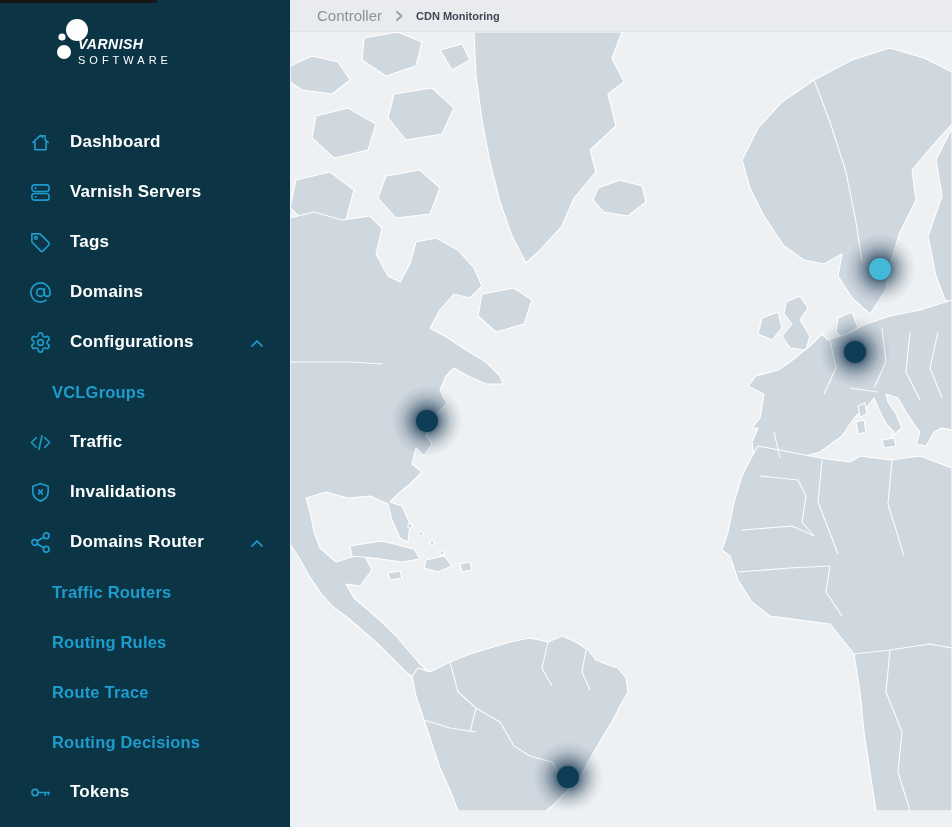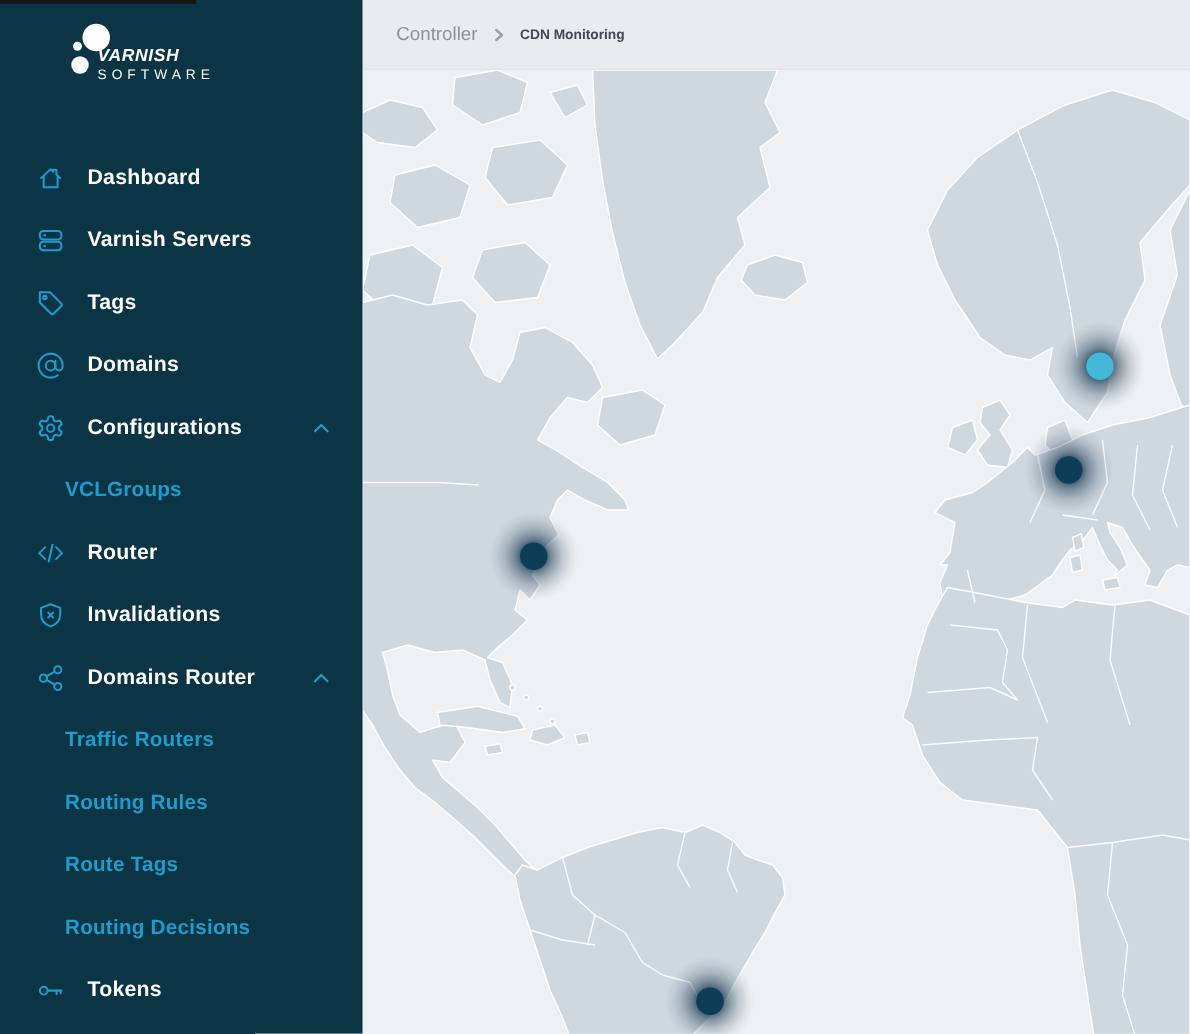--- a/index.html
+++ b/index.html
@@ -30,21 +30,21 @@
   .nav-sub {
     position:relative; height:50px; display:flex; align-items:center;
     padding-left:52px; cursor:pointer;
   }
   .nav-sub .label { color:#1d9ccd; font-size:16.5px; font-weight:700; letter-spacing:0.2px; }
   .chev { position:absolute; right:26px; top:50%; margin-top:-6px; }
   .nav svg { stroke:#1d9ccd; fill:none; stroke-width:1.7; stroke-linecap:round; stroke-linejoin:round; }
   
   .main { position:absolute; left:290px; top:0; width:662px; height:827px; }
   .breadcrumb {
-    height:56px; background:#e9ebee; border-bottom:1px solid #e0e3e7;
+    height:32px; background:#e9ebee; border-bottom:1px solid #e0e3e7;
     display:flex; align-items:center; padding-left:27px; gap:11px;
   }
   .crumb-muted { color:#8b9299; font-size:15px; }
   .crumb-sep svg { stroke:#9aa1a9; fill:none; stroke-width:2; stroke-linecap:round; stroke-linejoin:round; display:block; }
   .crumb-active { color:#3f4854; font-size:11px; font-weight:600; }
   
   .map { position:relative; width:662px; height:779px; background:#eef1f3; overflow:hidden; }
   .map svg.world { position:absolute; left:0; top:0; display:block; }
   .marker {
     position:absolute; width:72px; height:72px; margin:-36px 0 0 -36px; border-radius:50%;
@@ -139,21 +139,21 @@
     </div>
 
     <div class="nav-item">
       <span class="icon">
         <svg width="23" height="23" viewBox="0 0 24 24">
             <polyline points="16.5,7 21.5,12 16.5,17"></polyline>
             <polyline points="7.5,7 2.5,12 7.5,17"></polyline>
             <line x1="13.6" y1="5" x2="10.4" y2="19"></line>
           </svg>
       </span>
-      <span class="label">Router</span>
+      <span class="label">Traffic</span>
     </div>
 
     <div class="nav-item">
       <span class="icon">
         <svg width="23" height="23" viewBox="0 0 24 24">
             <path d="M12 2.5 l8 3 v5.5 c0 5 -3.4 8.4 -8 10 c-4.6 -1.6 -8 -5 -8 -10 V5.5 Z"></path>
             <line x1="10" y1="9.5" x2="14" y2="13.5"></line>
             <line x1="14" y1="9.5" x2="10" y2="13.5"></line>
           </svg>
       </span>
@@ -178,21 +178,21 @@
       </span>
     </div>
 
     <div class="nav-sub">
       <span class="label">Traffic Routers</span>
     </div>
     <div class="nav-sub">
       <span class="label">Routing Rules</span>
     </div>
     <div class="nav-sub">
-      <span class="label">Route Tags</span>
+      <span class="label">Route Trace</span>
     </div>
     <div class="nav-sub">
       <span class="label">Routing Decisions</span>
     </div>
 
     <div class="nav-item">
       <span class="icon">
         <svg width="23" height="23" viewBox="0 0 24 24">
             <circle cx="6.3" cy="12" r="3.2"></circle>
             <path d="M9.5 12 H21"></path>

